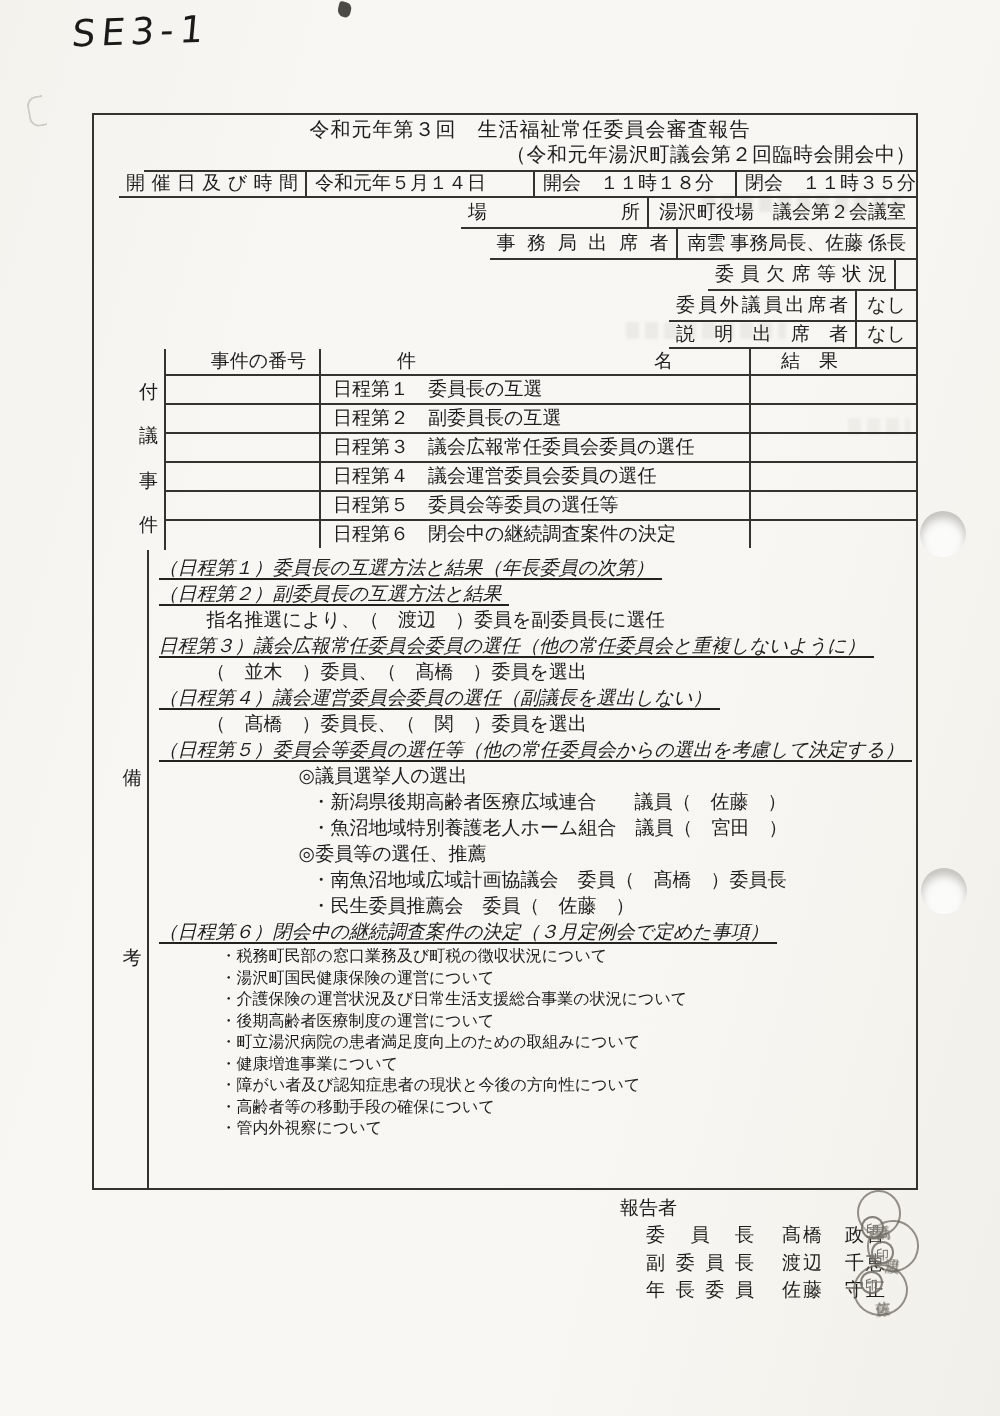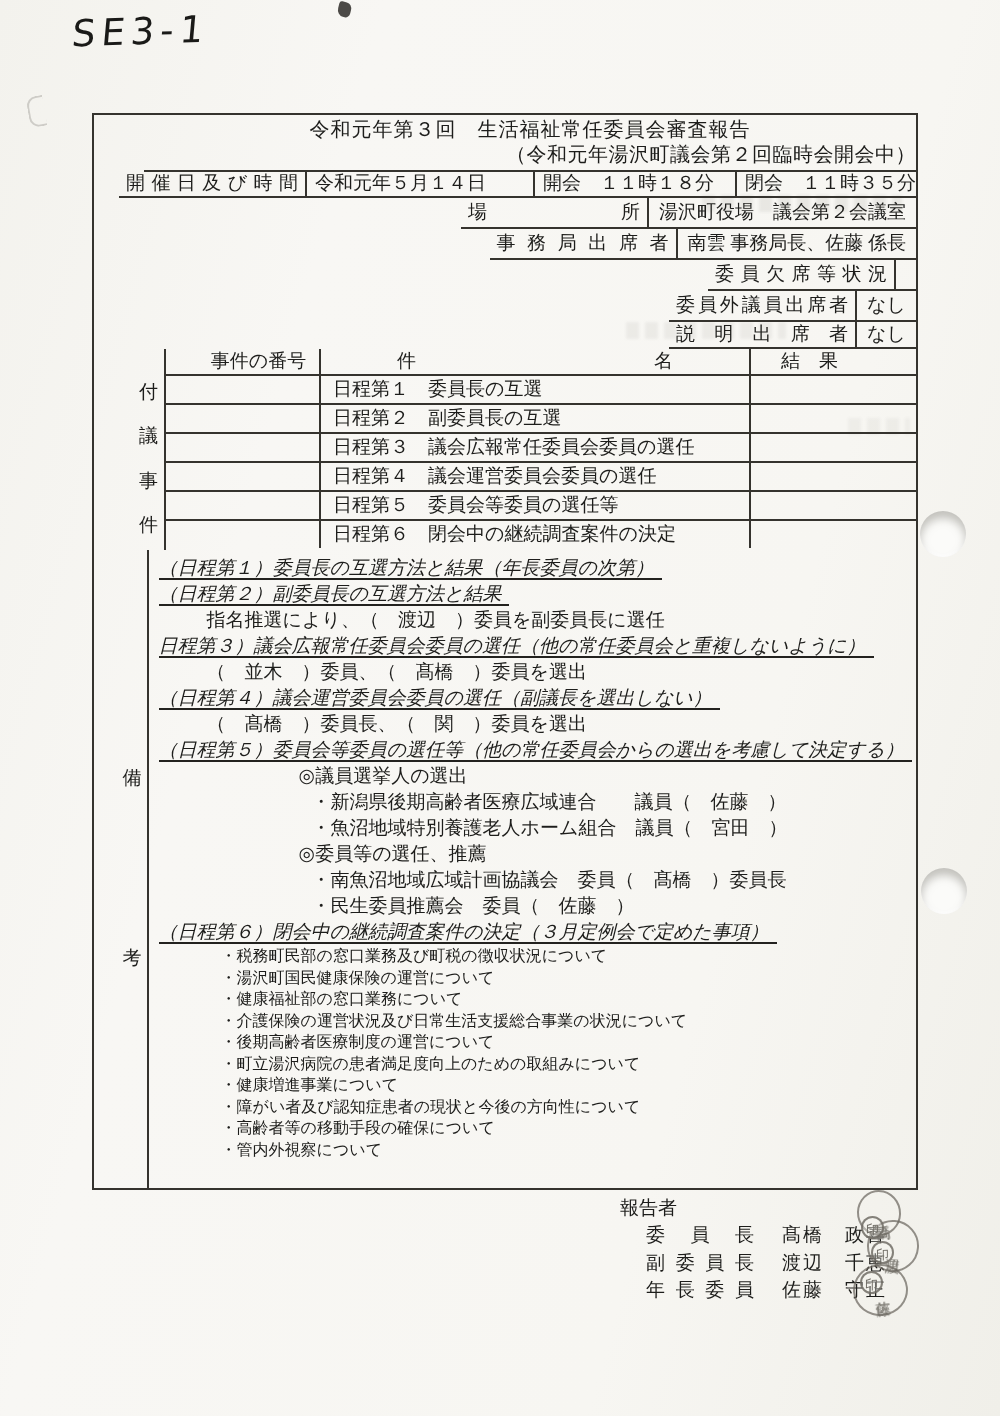--- a/index.html
+++ b/index.html
@@ -214,21 +214,20 @@
         <div class="nl n-h"><span class="u">（日程第５）委員会等委員の選任等（他の常任委員会からの選出を考慮して決定する）</span></div>
         <div class="nl n-c">◎議員選挙人の選出</div>
         <div class="nl n-b">・新潟県後期高齢者医療広域連合　　議員（　佐藤　）</div>
         <div class="nl n-b">・魚沼地域特別養護老人ホーム組合　議員（　宮田　）</div>
         <div class="nl n-c">◎委員等の選任、推薦</div>
         <div class="nl n-b">・南魚沼地域広域計画協議会　委員（　髙橋　）委員長</div>
         <div class="nl n-b">・民生委員推薦会　委員（　佐藤　）</div>
         <div class="nl n-h"><span class="u">（日程第６）閉会中の継続調査案件の決定（３月定例会で定めた事項）</span></div>
         <div class="nl n-i">・税務町民部の窓口業務及び町税の徴収状況について</div>
         <div class="nl n-i">・湯沢町国民健康保険の運営について</div>
-        <div class="nl n-i">・健康福祉部の窓口業務について</div>
         <div class="nl n-i">・介護保険の運営状況及び日常生活支援総合事業の状況について</div>
         <div class="nl n-i">・後期高齢者医療制度の運営について</div>
         <div class="nl n-i">・町立湯沢病院の患者満足度向上のための取組みについて</div>
         <div class="nl n-i">・健康増進事業について</div>
         <div class="nl n-i">・障がい者及び認知症患者の現状と今後の方向性について</div>
         <div class="nl n-i">・高齢者等の移動手段の確保について</div>
         <div class="nl n-i">・管内外視察について</div>
       </div>
     </div>
   </div>

